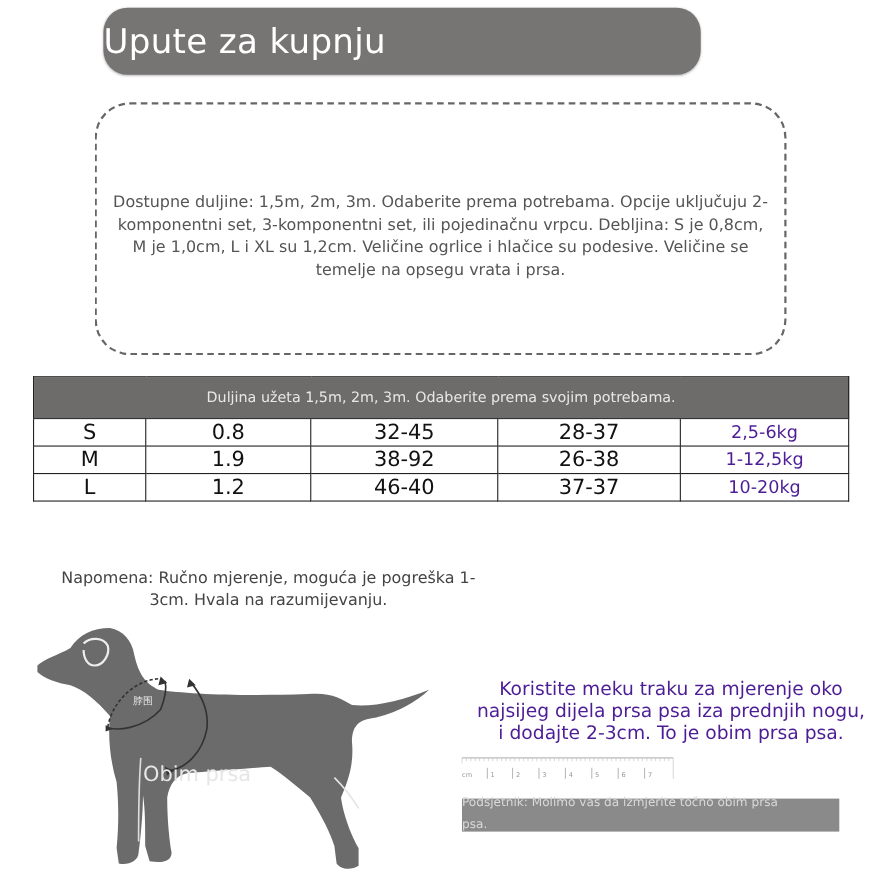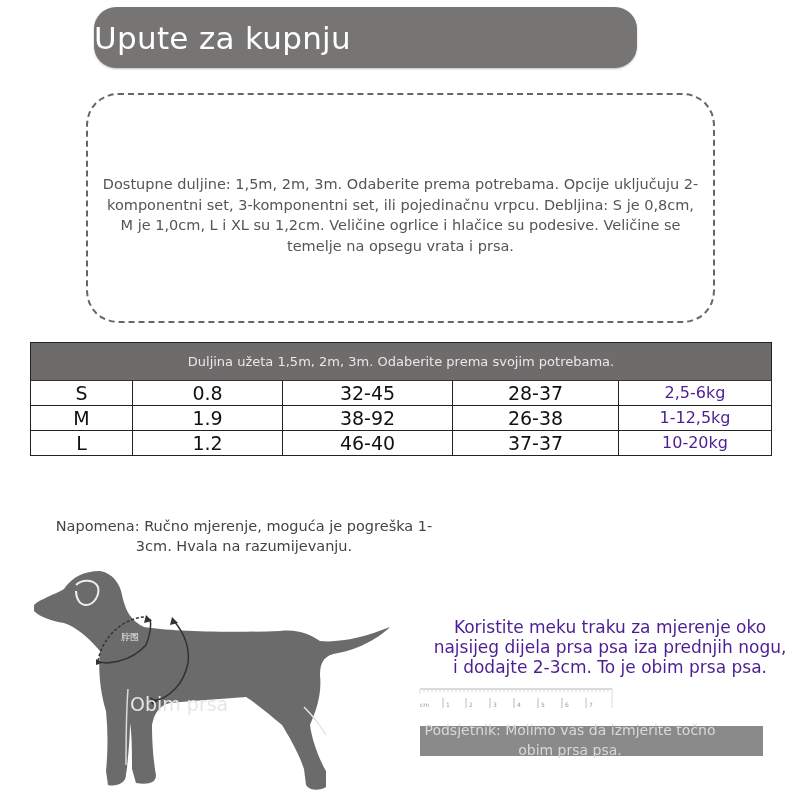--- a/index.html
+++ b/index.html
@@ -58,22 +58,22 @@
   }
 
   .ruler { position: absolute; left: 418px; top: 688px; width: 196px; height: 22px; }
   .ruler-label { position: absolute; font-size: 6px; color: #999; top: 13px; }
 
   .reminder {
     position: absolute; left: 420px; top: 726px; width: 343px; height: 30px;
     background: #8a8a8a;
   }
   .reminder p {
-    position: absolute; left: 0; top: -6px; width: 300px; text-align: center;
-    font-size: 14px; line-height: 20px; color: #d9d9d9;
+    position: absolute; left: 0; top: -6px; width: 300px; 
+    font-size: 11px; line-height: 20px; color: #d9d9d9;
   }
 </style>
 </head>
 <body>
 
 <div class="title-bar">
   <span>Upute za kupnju</span>
 </div>
 
 <div class="dashed-box">

